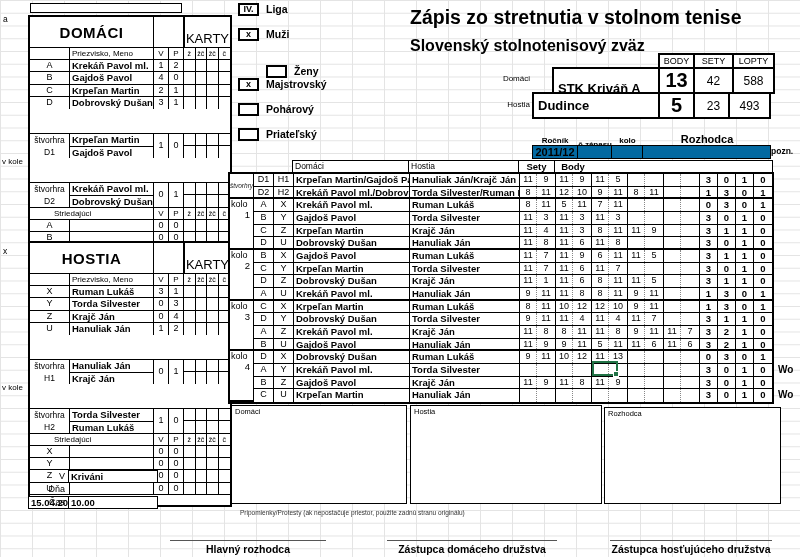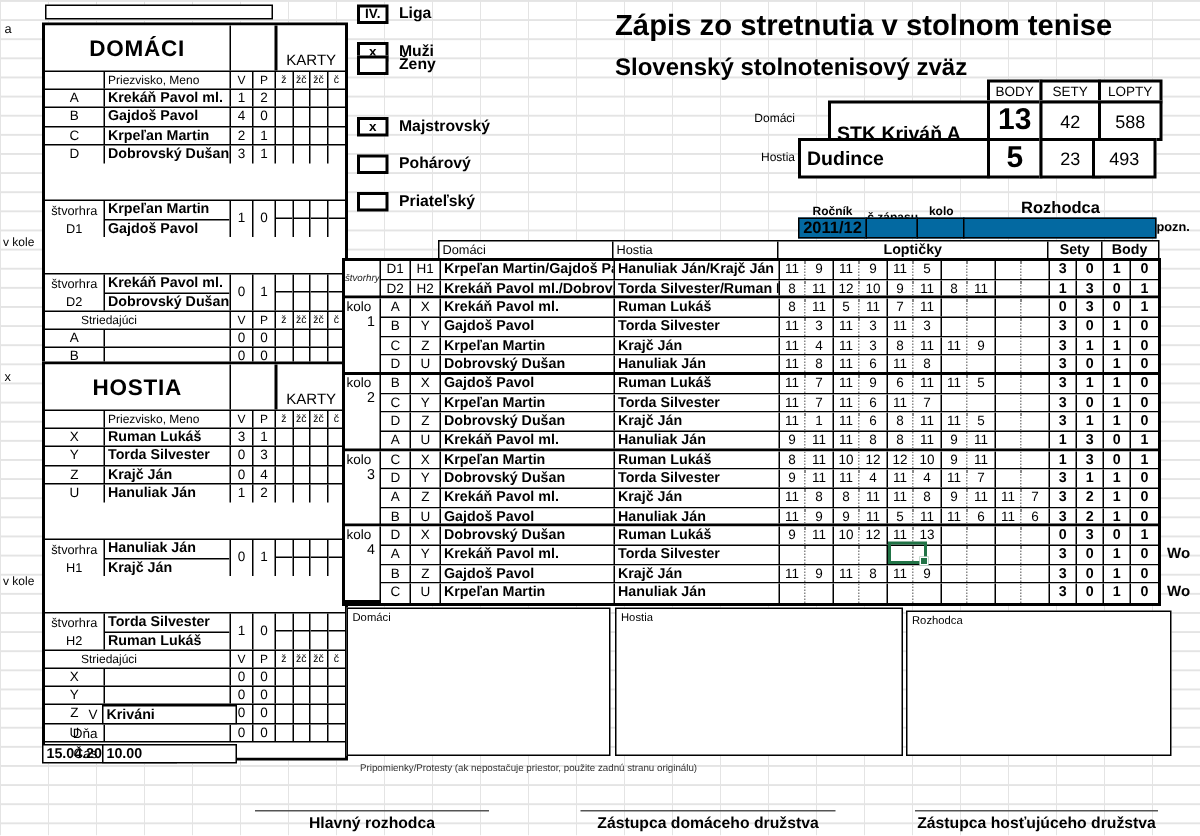--- a/index.html
+++ b/index.html
@@ -26,21 +26,21 @@
 
   
   .roster { position: absolute; left: 28px; width: 204px; border: 2px solid #000; background: #fff; }
   .rr { display: flex; border-top: 1px solid #000; background: #fff; }
   .rr:first-child { border-top: none; }
   .rr > div { border-right: 1px solid #000; overflow: hidden; }
   .rr > div:last-child { border-right: none; }
   .rt { height: 30px; }
   .rt .tl { width: 124px; display: flex; align-items: center; justify-content: center; font-weight: bold; font-size: 15px; letter-spacing: .5px; }
   .rt .tm { width: 30px; }
-  .rt .tk { width: 46px; display: flex; align-items: flex-end; justify-content: center; font-size: 10px; padding-bottom: 1px; border-left: 1px solid #000; }
+  .rt .tk { width: 46px; display: flex; align-items: flex-end; justify-content: center; font-size: 13px; padding-bottom: 1px; border-left: 1px solid #000; }
   .rh, .rs { height: 12px; font-size: 8px; line-height: 11px; }
   .cp  { width: 40px; text-align: center; }
   .cn  { width: 84px; padding-left: 2px; white-space: nowrap; }
   .cv, .cq { width: 15px; text-align: center; }
   .ck  { width: 11.5px; text-align: center; font-size: 7px; }
   .cm  { width: 124px; padding-left: 24px; }
   .rp, .rb { height: 12.4px; font-size: 9px; line-height: 11.5px; }
   .rp .cn, .rb .cn { font-weight: bold; font-size: 9.5px; }
   .rd { height: 25px; font-size: 9px; margin-top: 24px; }
   .rd .cp { font-size: 8.5px; line-height: 12px; }
@@ -476,21 +476,21 @@
 
 <div id="checkboxes">
     <div class="cb-row" style="top: 2px;">
       <div class="cb-box">IV.</div>
       <div class="cb-label">Liga</div>
     </div>
     <div class="cb-row" style="top: 27px;">
       <div class="cb-box">x</div>
       <div class="cb-label">Muži</div>
     </div>
-    <div class="cb-row" style="top: 36px;">
+    <div class="cb-row" style="top: 64px; margin-left: 28px;">
       <div class="cb-box"></div>
       <div class="cb-label">Ženy</div>
     </div>
     <div class="cb-row" style="top: 77px;">
       <div class="cb-box">x</div>
       <div class="cb-label">Majstrovský</div>
     </div>
     <div class="cb-row" style="top: 102px;">
       <div class="cb-box"></div>
       <div class="cb-label">Pohárový</div>
@@ -525,21 +525,20 @@
 <div class="meta-box" style="left:532px;width:46px;">2011/12</div>
 <div class="meta-box" style="left:577px;width:35px;"></div>
 <div class="meta-box" style="left:611px;width:32px;"></div>
 <div class="meta-box" style="left:642px;width:129px;"></div>
 <div class="mlabel" style="left:771px;top:146px;font-weight:bold;font-size:8.5px;">pozn.</div>
 
 <div id="match-table">
   <div class="mt-head">
     <div class="mh-dn">Domáci</div>
     <div class="mh-hn">Hostia</div>
-    <div class="mh-lo">Loptičky</div>
     <div class="mh-se">Sety</div>
     <div class="mh-bo">Body</div>
   </div>
   <div id="mt-body">
       <div class="grp stv" style="top: 0px; height: 25.332px;">štvorhry</div>
       <div class="grp" style="top: 25.332px; height: 50.664px;">
         <div class="gk">kolo</div>
         <div class="gn">1</div>
       </div>
       <div class="grp" style="top: 75.996px; height: 50.664px;">

